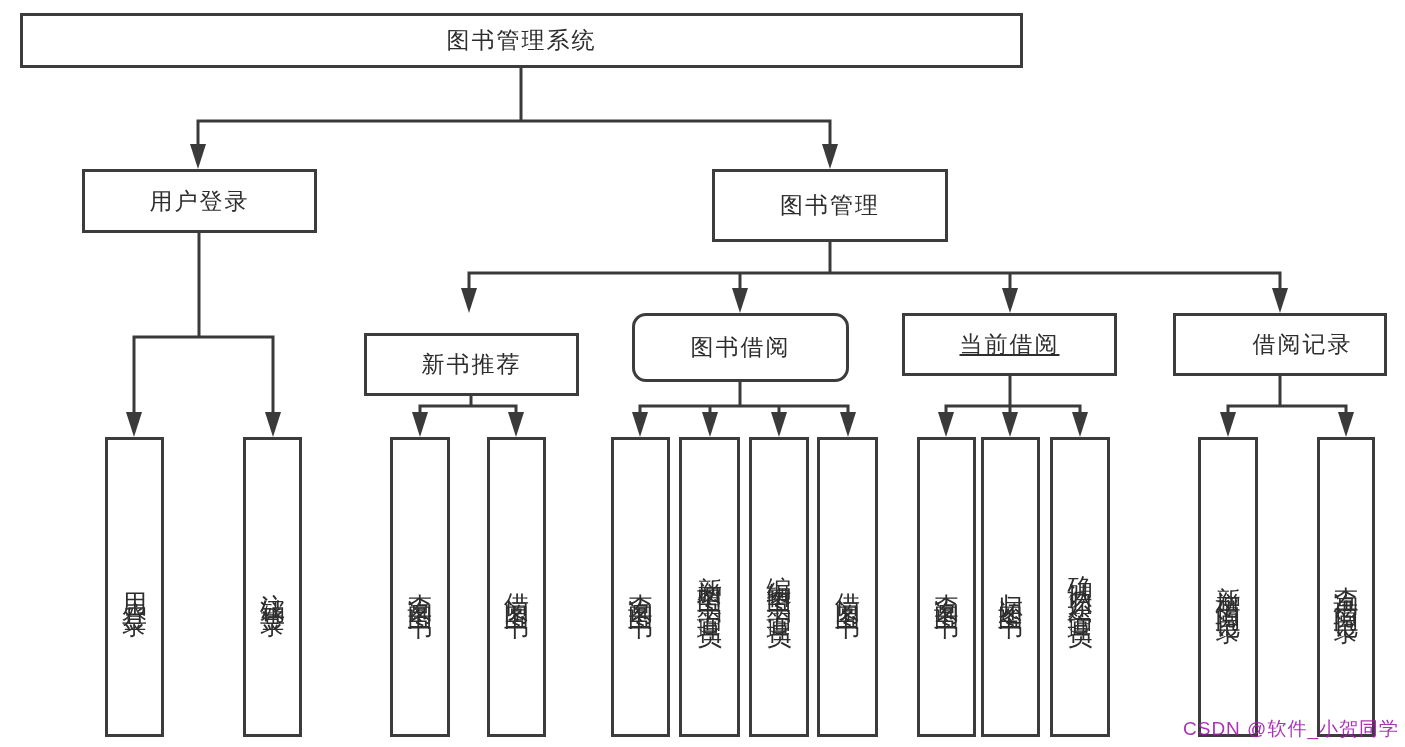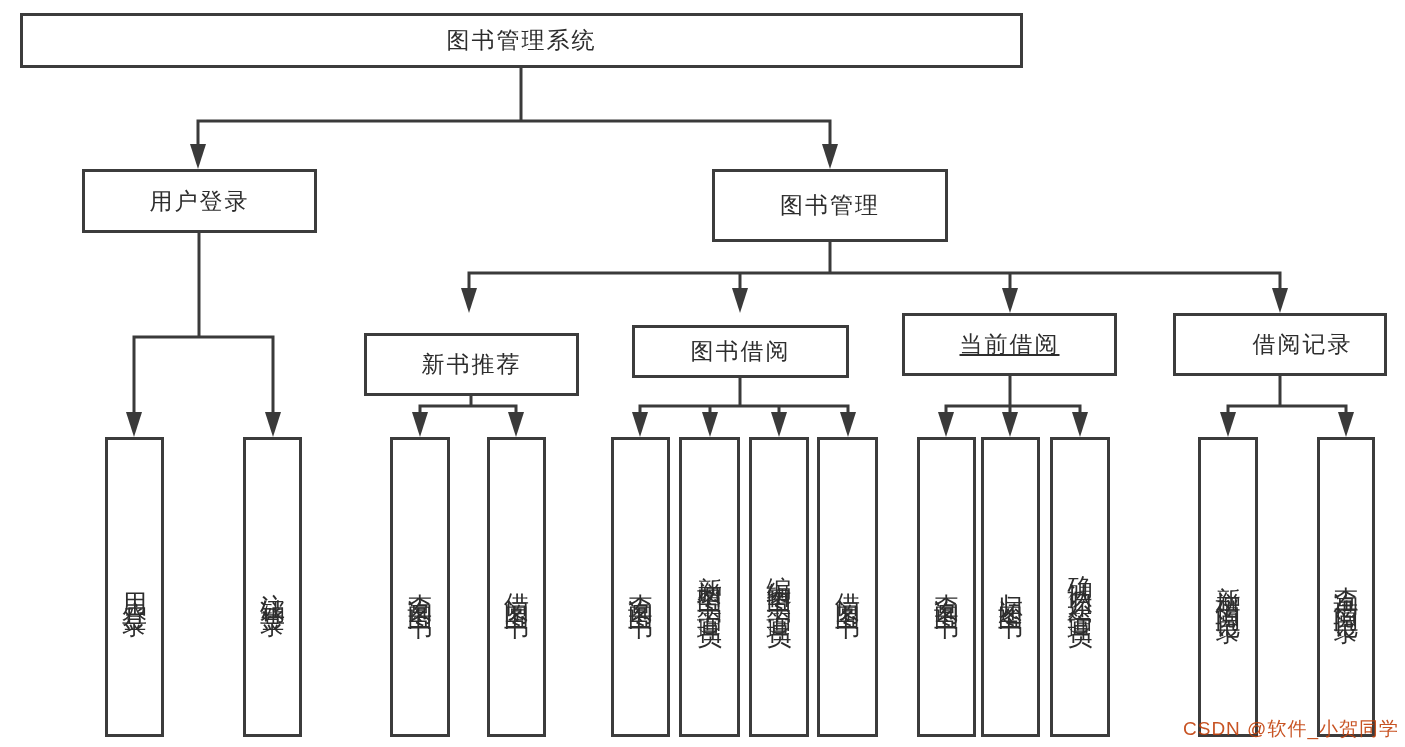--- a/index.html
+++ b/index.html
@@ -39,21 +39,21 @@
     letter-spacing: 7px;
     line-height: 1;
     color: #2d2d2d;
   }
   .watermark {
     position: absolute;
     left: 1183px;
     top: 716px;
     font-size: 19px;
     letter-spacing: 1px;
-    color: #c2410c;
+    color: #a21caf;
     white-space: nowrap;
     z-index: 3;
     opacity: 0.9;
   }
 </style>
 </head>
 <body>
 
 <div class="canvas">
 
@@ -108,21 +108,21 @@
       <polygon points="1338,412 1354,412 1346,437"></polygon>
     </g>
   </svg>
 
   <div class="node hbox" style="left:20px; top:13px; width:1003px; height:55px;">图书管理系统</div>
 
   <div class="node hbox" style="left:82px; top:169px; width:235px; height:64px;">用户登录</div>
   <div class="node hbox" style="left:712px; top:169px; width:236px; height:73px;">图书管理</div>
 
   <div class="node hbox" style="left:364px; top:313px; width:215px; height:63px;margin-top:20px;">新书推荐</div>
-  <div class="node hbox" style="left:632px; top:325px; width:217px; height:53px;">图书借阅</div>
+  <div class="node hbox" style="left:632px; top:313px; width:217px; height:69px;border-radius:14px;">图书借阅</div>
   <div class="node hbox" style="left:902px; top:313px; width:215px; height:63px;text-decoration:underline;">当前借阅</div>
   <div class="node hbox" style="left:1173px; top:313px; width:214px; height:63px;padding-left:45px;">借阅记录</div>
 
   <div class="node vbox" style="left:105px; top:437px; width:59px; height:300px;">
     <span class="vtext">用户登录</span>
   </div>
   <div class="node vbox" style="left:243px; top:437px; width:59px; height:300px;">
     <span class="vtext">注销登录</span>
   </div>
 

